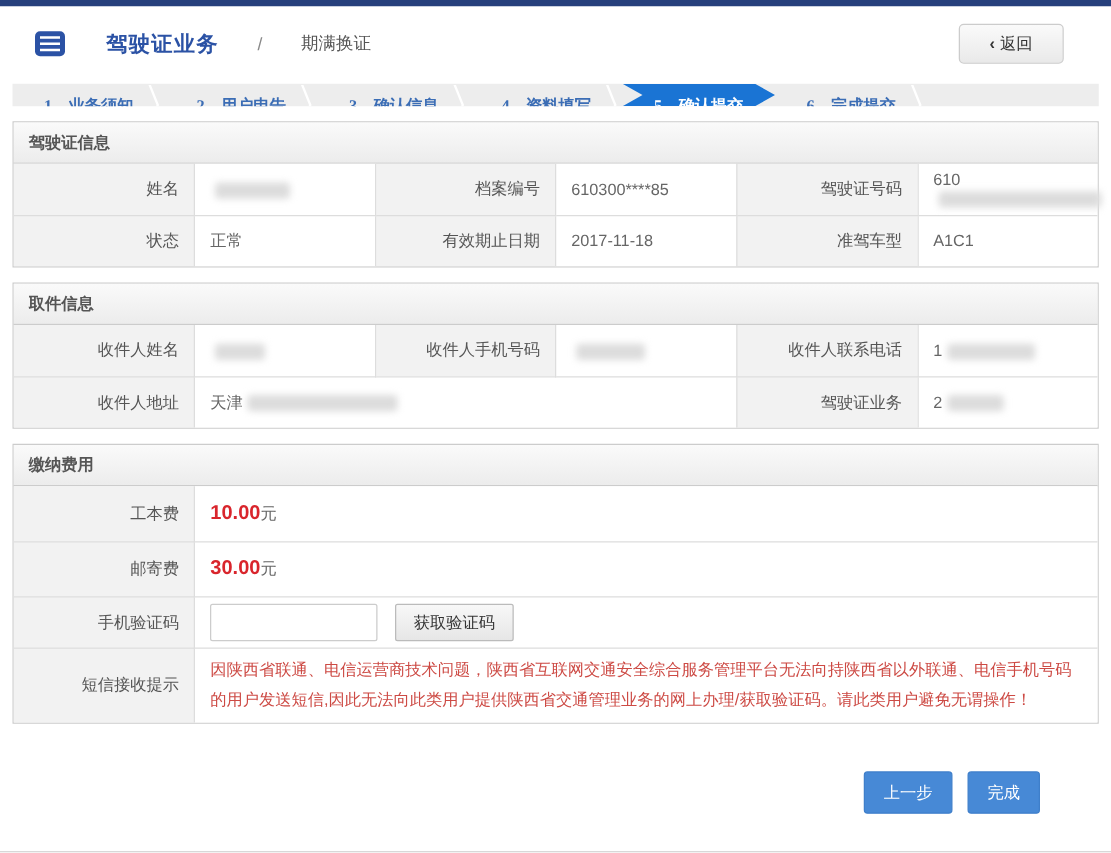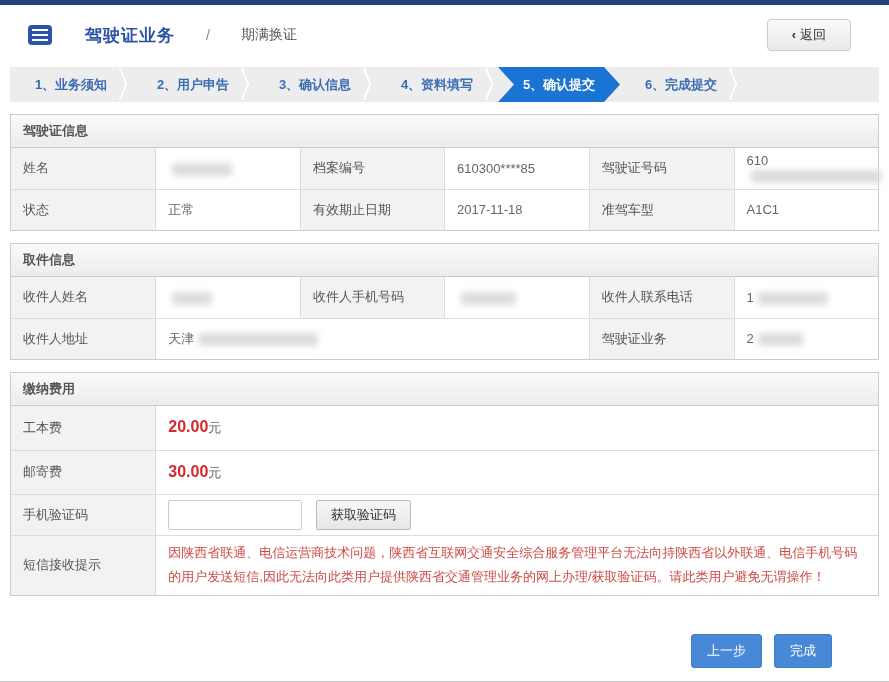--- a/index.html
+++ b/index.html
@@ -16,43 +16,43 @@
     height:2px; background:#fff; box-shadow:0 5px 0 #fff, 0 10px 0 #fff; }
   .title { font-size:17px; font-weight:bold; color:#2b52a5; letter-spacing:1px; }
   .subtitle-sep { color:#888; font-size:14px; margin:0 6px; }
   .subtitle { color:#555; font-size:14px; }
   .back-btn { margin-left:auto; margin-right:28px; padding:6px 24px; font-size:13px;
     color:#333; background:linear-gradient(#fafafa,#e9e9e9); border:1px solid #ccc;
     border-radius:4px; cursor:pointer; }
   .back-chevron { font-weight:bold; margin-right:4px; font-size:13px; }
 
   
-  .steps { display:flex; margin:4px 10px 0 10px; background:#ededed; height:35px;
-    list-style:none; overflow:hidden; }
+  .steps { display:flex; margin:4px 10px 0 10px; background:#ededed; height:18px;
+    list-style:none; overflow:hidden;font-family:Liberation Serif, serif; }
   .step { position:relative; width:122px; text-align:center; line-height:35px;
     font-size:13px; font-weight:bold; color:#3b6db5; }
   .step:not(.active)::before { content:""; position:absolute; right:8px; top:1px;
     height:16px; width:2px; background:#fff; transform:skewX(22deg); }
   .step:not(.active)::after { content:""; position:absolute; right:8px; top:17px;
     height:16px; width:2px; background:#fff; transform:skewX(-22deg); }
   .step.active { background:#1a74d4; color:#fff;
     clip-path:polygon(0 0, calc(100% - 16px) 0, 100% 50%, calc(100% - 16px) 100%, 0 100%, 16px 50%); }
   .steps-filler { flex:1; }
 
   
   .section { margin:12px 10px 0 10px; border:1px solid #ccc; }
   .section-header { padding:7px 12px; font-size:13px; color:#555; font-weight:bold;
     background:linear-gradient(#fafafa,#ececec); border-bottom:1px solid #ccc; }
   table { width:100%; border-collapse:collapse; table-layout:fixed; }
   td { border:1px solid #ddd; font-size:13px; height:41px; padding:4px 12px; }
   tr:first-child td { border-top:none; }
   tr:last-child td { border-bottom:none; }
   td:first-child { border-left:none; }
   td:last-child { border-right:none; }
-  td.lbl { background:#f2f2f2; color:#555; }
+  td.lbl { background:#f2f2f2; color:#555; text-align:right; }
   td.val { background:#fff; color:#666; text-align:left; }
 
   .blob { display:inline-block; height:13px; border-radius:3px; background:#dcdcdc;
     filter:blur(3px); vertical-align:middle; margin-left:4px; }
   .b40{width:40px}.b55{width:55px}.b60{width:60px}.b70{width:70px}
   .b120{width:120px}.b130{width:130px}.b45{width:45px}
 
   .fee-amount { color:#d9252c; font-weight:bold; font-size:16px; }
   .fee-unit { color:#666; font-size:13px; }
   td.fee-row { height:44px; }
@@ -158,21 +158,21 @@
   <div class="section">
     <div class="section-header">缴纳费用</div>
     <table>
       <colgroup>
           <col style="width:16.7%">
           <col style="width:83.3%">
         </colgroup>
       <tbody>
           <tr>
         <td class="lbl fee-row">工本费</td>
-        <td class="val fee-row"><span class="fee-amount">20.00</span><span class="fee-unit">元</span></td>
+        <td class="val fee-row"><span class="fee-amount">10.00</span><span class="fee-unit">元</span></td>
       </tr>
       <tr>
         <td class="lbl fee-row">邮寄费</td>
         <td class="val fee-row"><span class="fee-amount">30.00</span><span class="fee-unit">元</span></td>
       </tr>
       <tr>
         <td class="lbl">手机验证码</td>
         <td class="val">
           <input class="code-input" type="text" value="" style="">
           <button class="code-btn">获取验证码</button>

